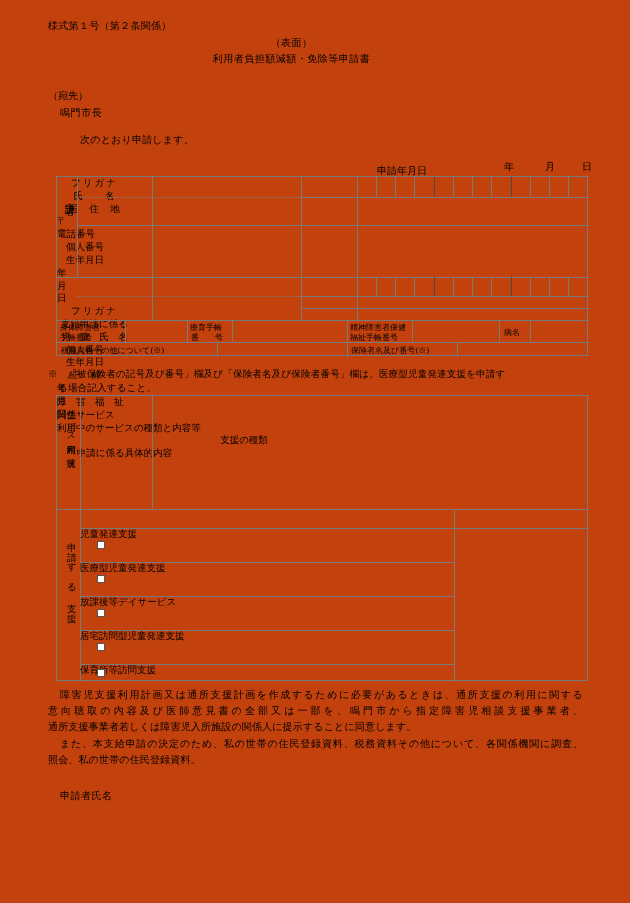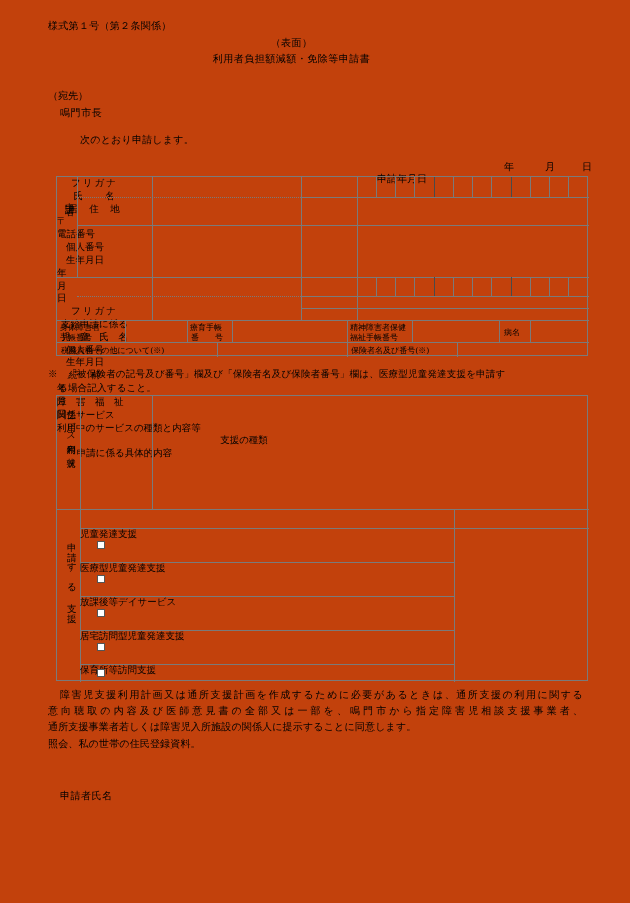--- a/index.html
+++ b/index.html
@@ -66,21 +66,21 @@
 
   
   .appdate-row {
     position: absolute;
     left: 370px;
     top: 160px;
     width: 250px;
     height: 16px;
     font-size: 10px;
   }
-  .appdate-row .lbl { position: absolute; left: 7px; top: 12px; }
+  .appdate-row .lbl { position: absolute; left: 7px; top: 4px; }
   .appdate-row .yy  { position: absolute; left: 134px; top: 0; }
   .appdate-row .mm  { position: absolute; left: 175px; top: 0; }
   .appdate-row .dd  { position: absolute; left: 212px; top: 0; }
 
   
   .frame {
     position: absolute;
     box-sizing: border-box;
     border: 1px solid #7a7a7a;
   }
@@ -348,18 +348,19 @@
       <span class="cellxt" style="left:44px; top:3px;">保育所等訪問支援</span>
     </div>
 
     <div style="position:absolute; left:398px; top:133px; width:133px; height:152px;"></div>
   </div>
 
   <div class="consent">
     <p class="indent j">障害児支援利用計画又は通所支援計画を作成するために必要があるときは、通所支援の利用に関する</p>
     <p class="j">意向聴取の内容及び医師意見書の全部又は一部を、鳴門市から指定障害児相談支援事業者、</p>
     <p class="jn">通所支援事業者若しくは障害児入所施設の関係人に提示することに同意します。</p>
+    <p class="indent j">また、本支給申請の決定のため、私の世帯の住民登録資料、税務資料その他について、各関係機関に調査、</p>
     <p class="jn">照会、私の世帯の住民登録資料。</p>
   </div>
 
   <div class="signature">申請者氏名</div>
 
 </div>
 
 </body></html>

